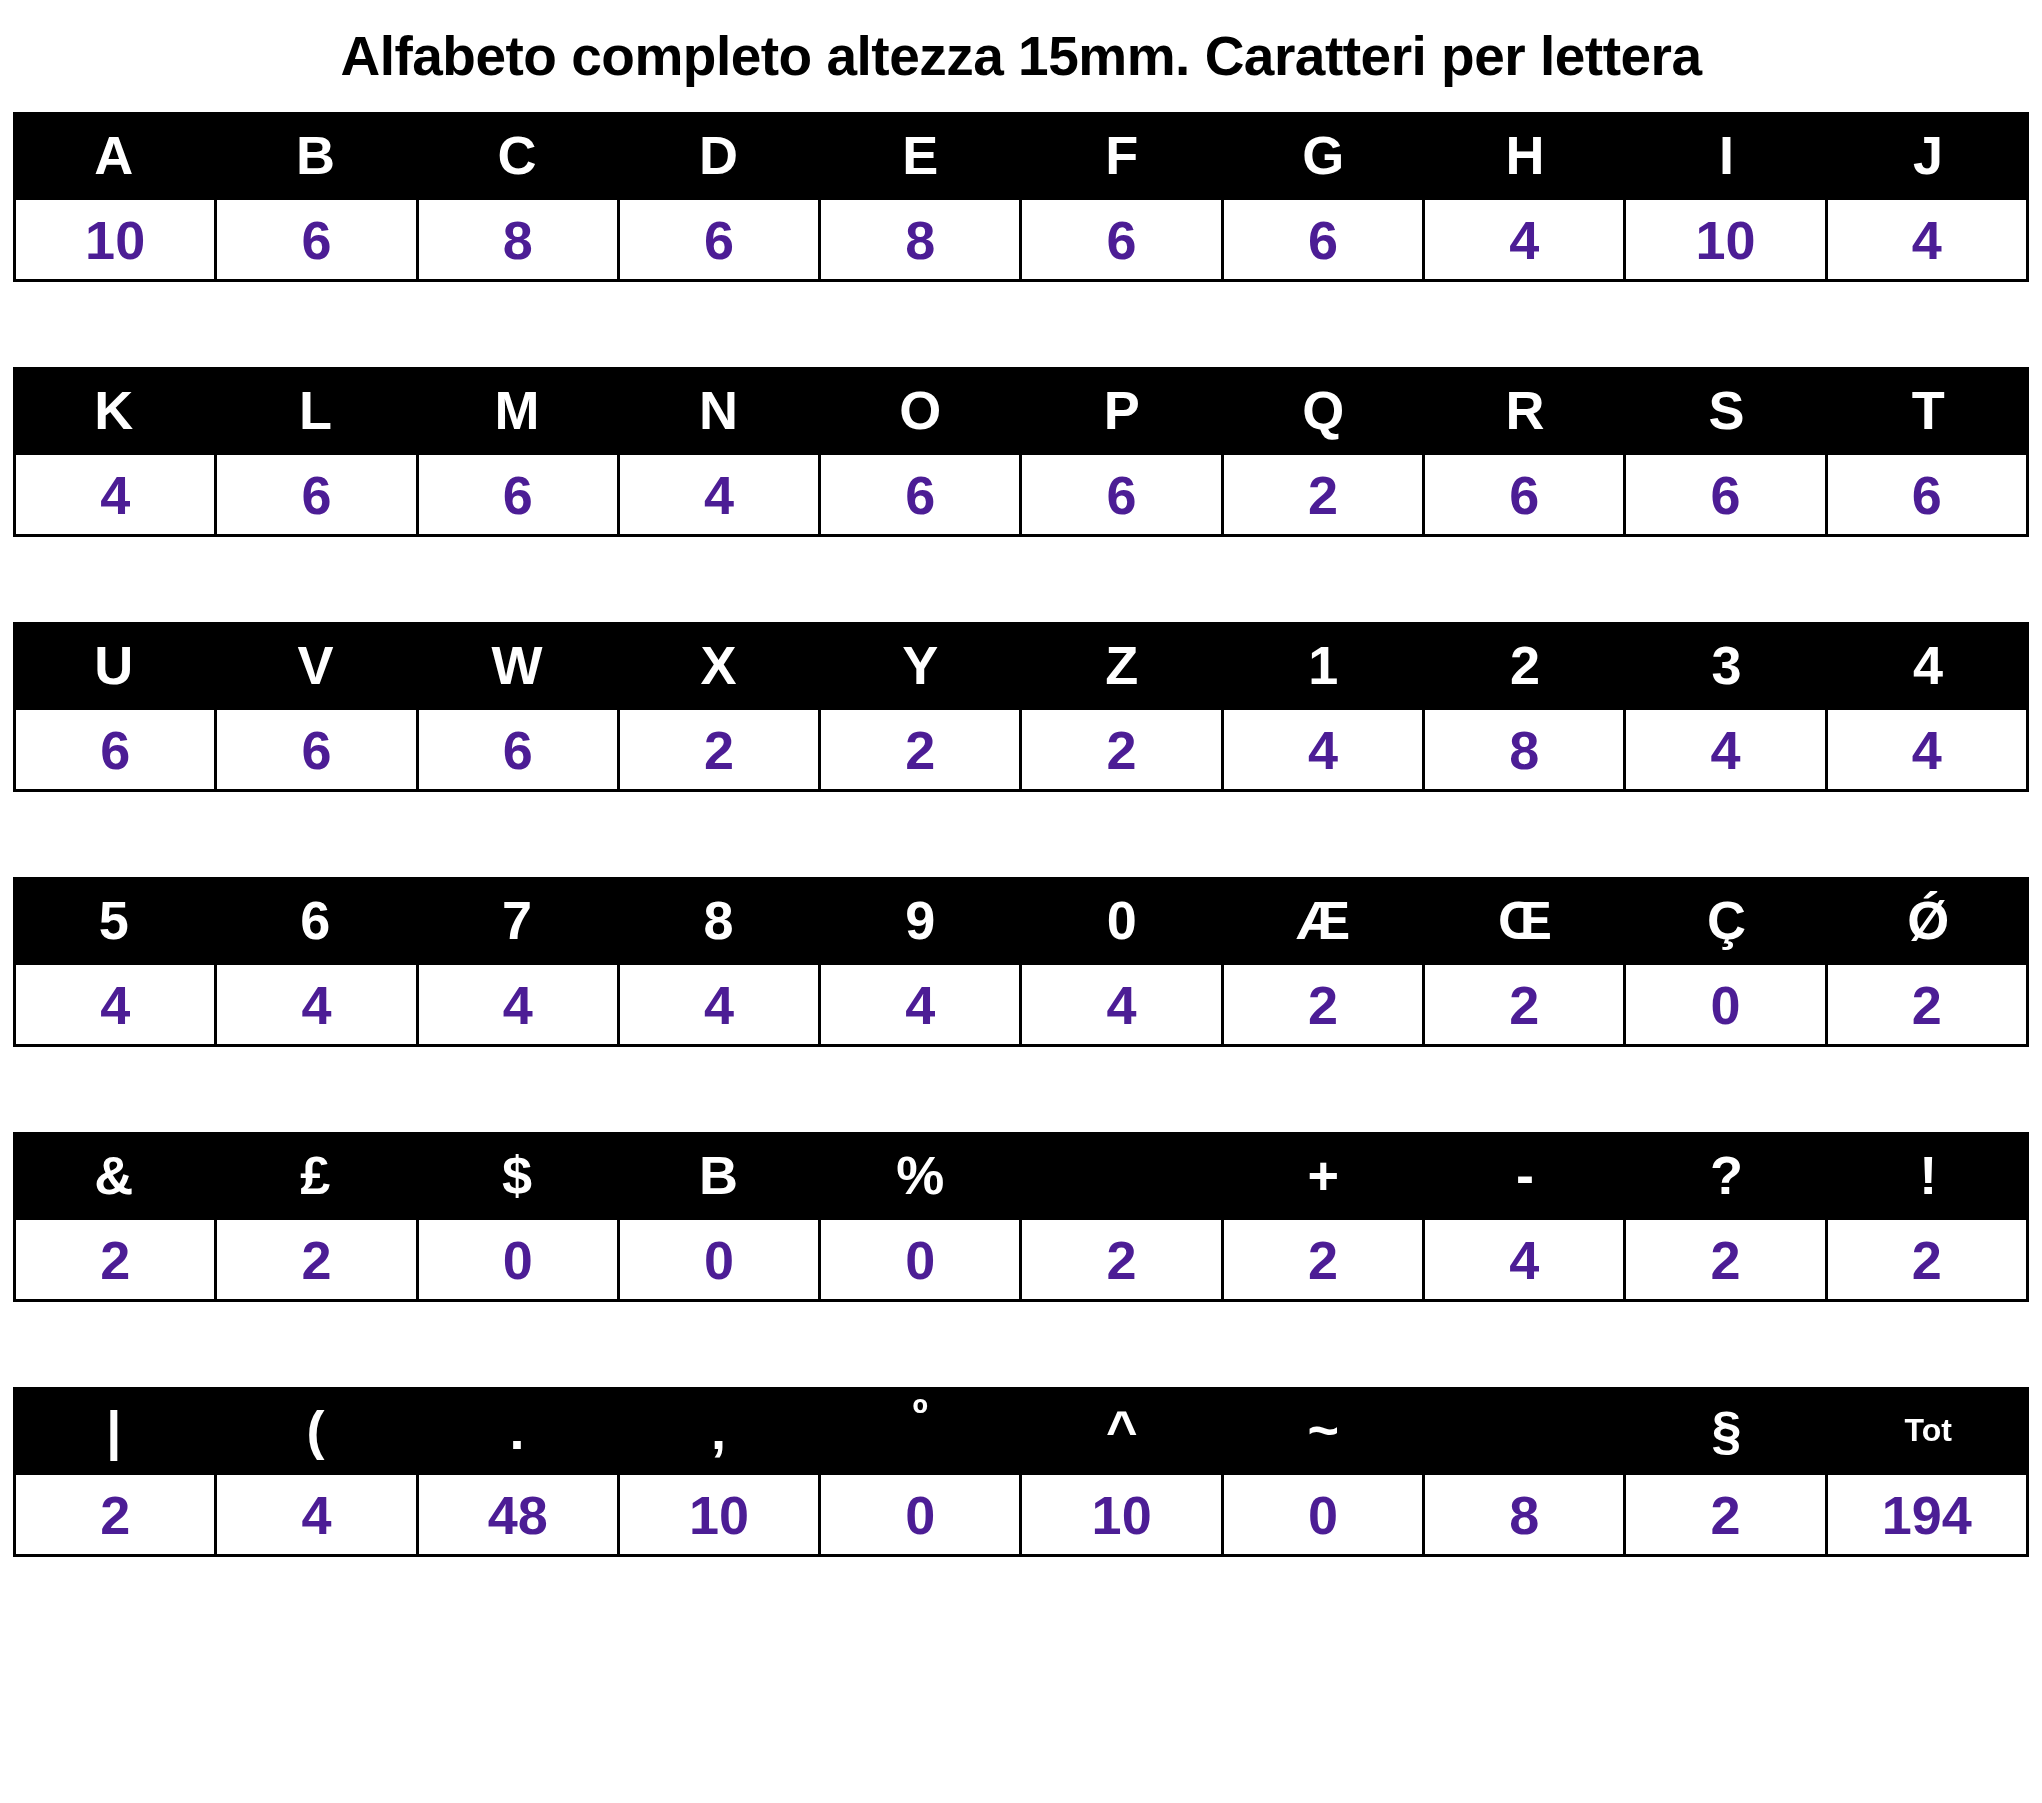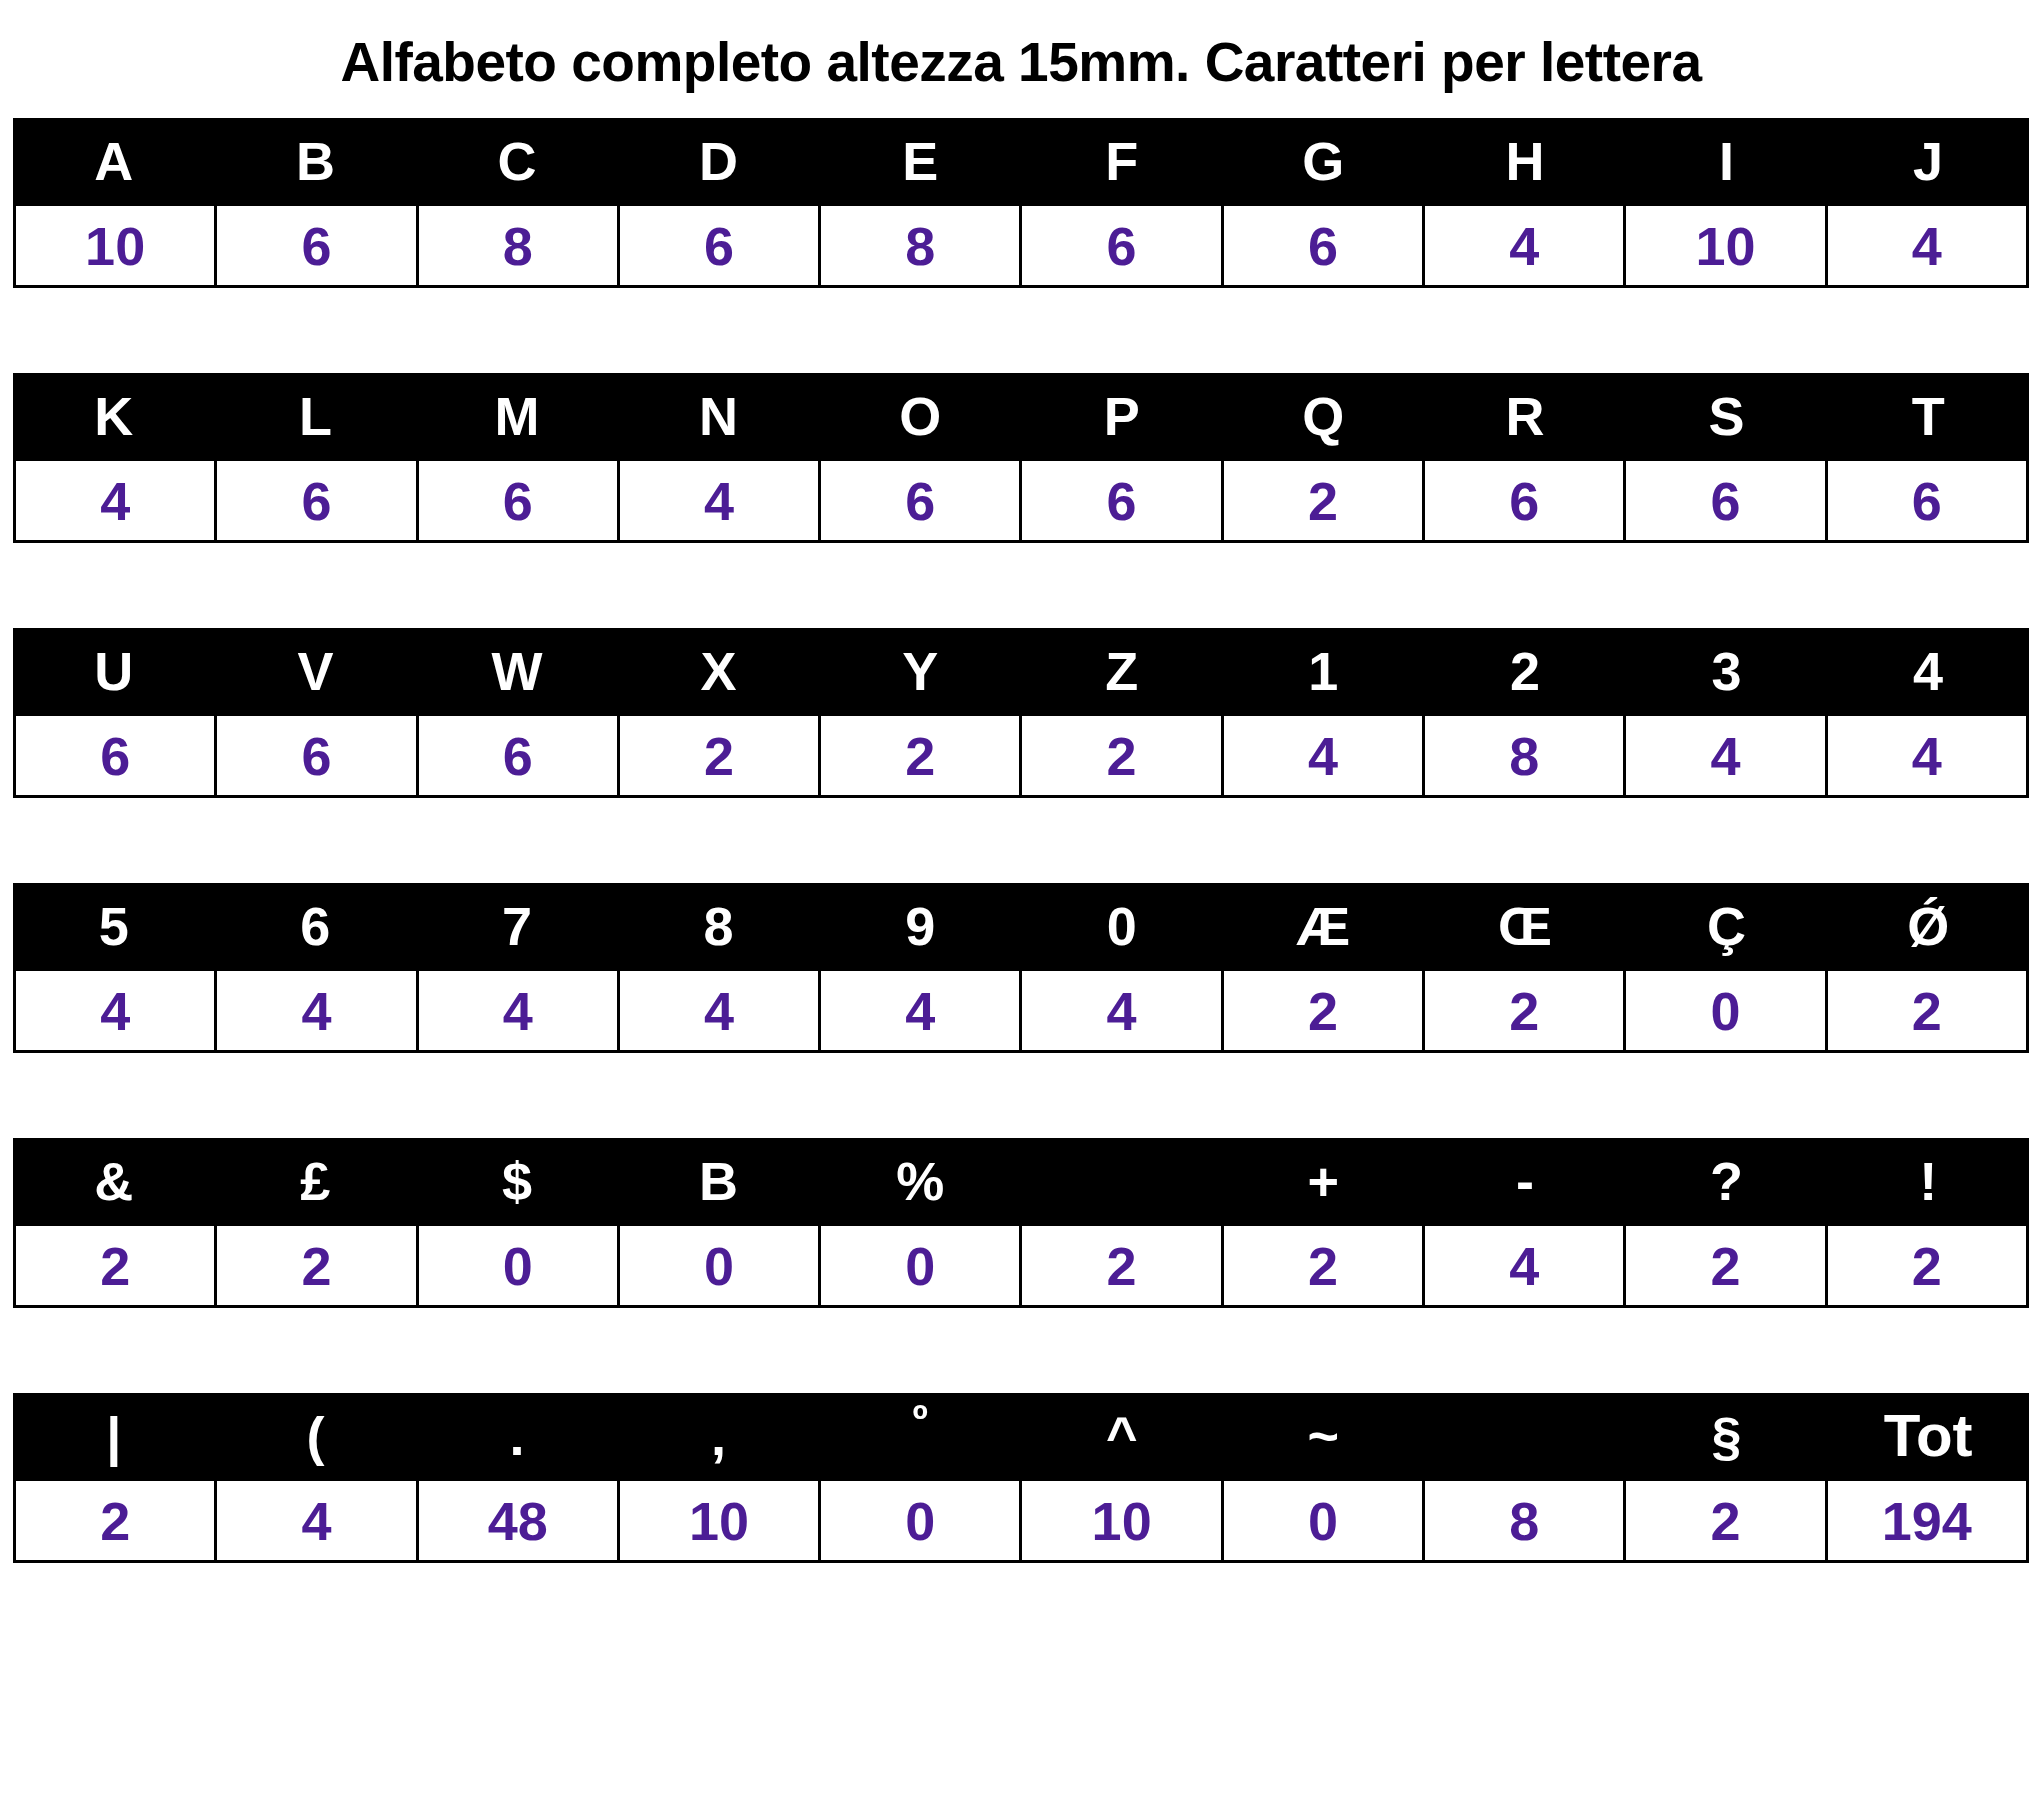--- a/index.html
+++ b/index.html
@@ -19,21 +19,20 @@
     width: 2042px;
     height: 1803px;
     padding: 0 13px 0 13px;
   }
   .title-row {
     height: 112px;
     display: flex;
     align-items: center;
     justify-content: center;
     background: #ffffff;
-    margin-top: 6px;
   }
   .title-row .title {
     font-size: 55px;
     font-weight: bold;
     letter-spacing: -0.5px;
     white-space: nowrap;
   }
   .block {
     width: 100%;
   }
@@ -76,21 +75,21 @@
     height: 85px;
     background: #ffffff;
     width: 100%;
   }
   .cell.sup {
     align-items: flex-start;
     padding-top: 5.5px;
     font-size: 42px;
   }
   .cell.tot {
-    font-size: 60px;
+    font-size: 32px;
   }
 </style>
 </head>
 <body>
 
 <div class="sheet">
 
   <div class="title-row">
     <div class="title">Alfabeto completo altezza 15mm. Caratteri per lettera</div>
   </div>

